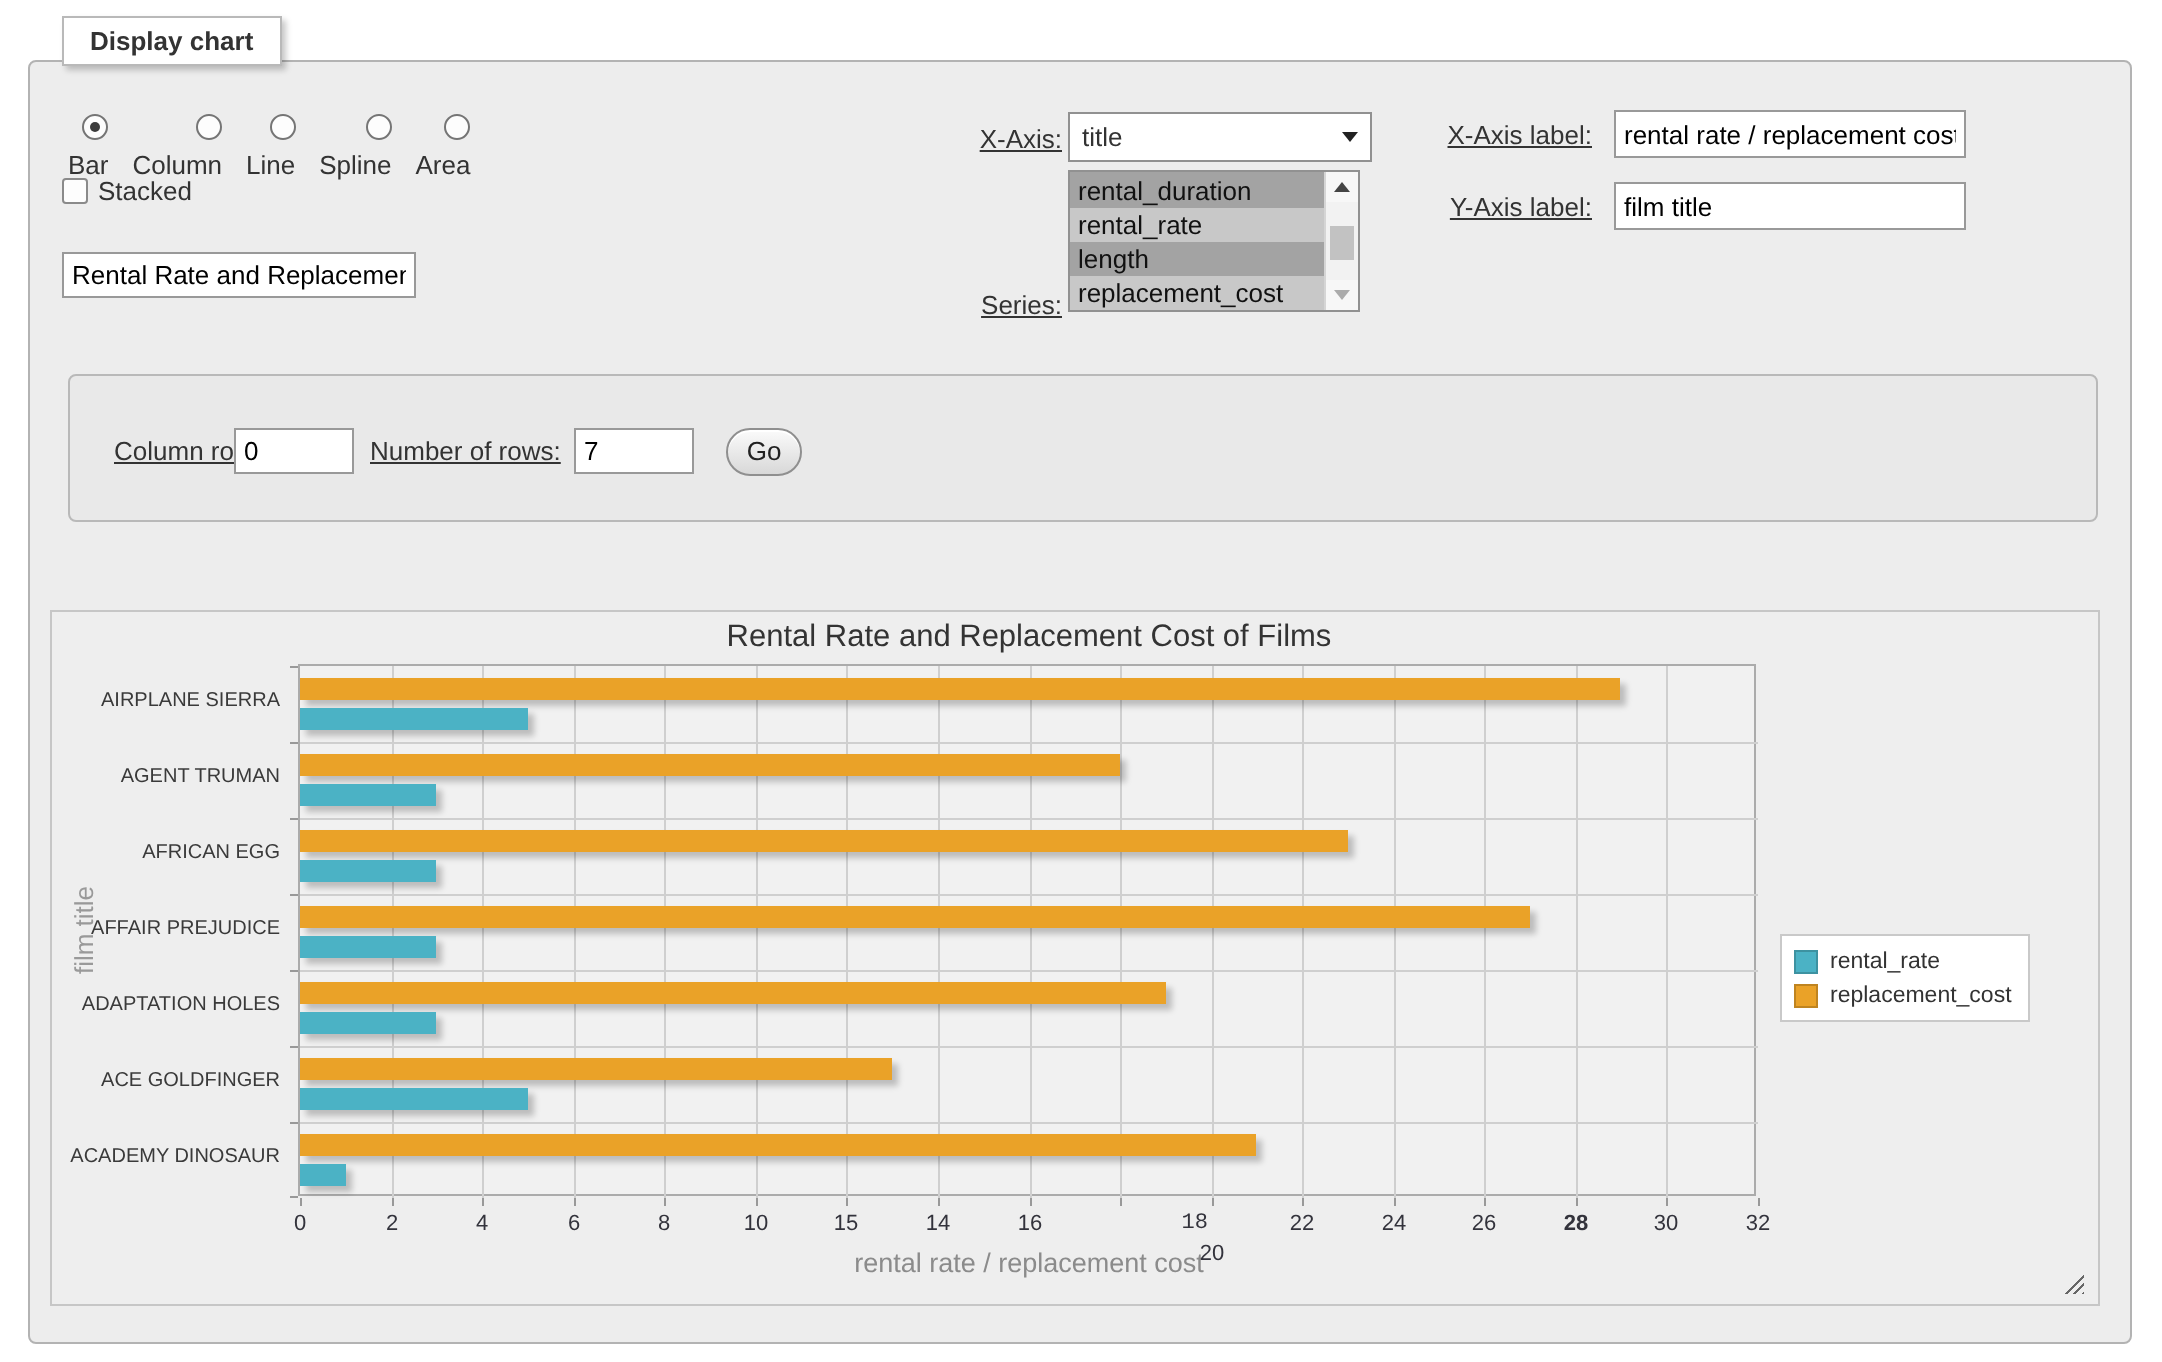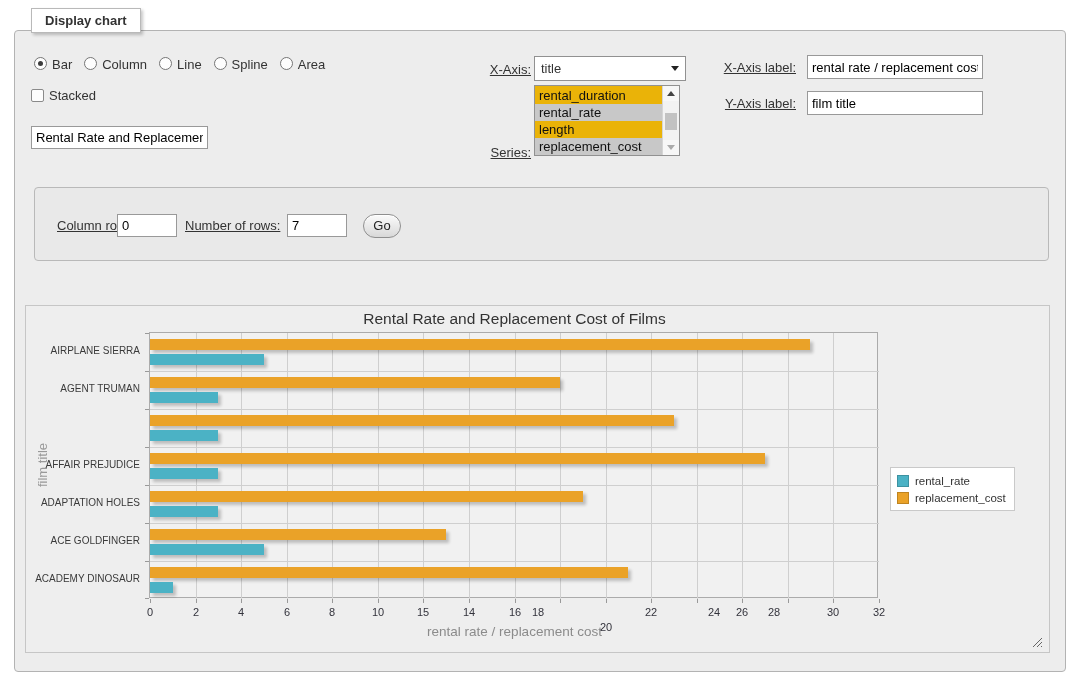--- a/index.html
+++ b/index.html
@@ -12,37 +12,37 @@
               background:#ededed; border:1px solid #b3b3b3; border-radius:4px; }
   .legend-box { position:absolute; left:16px; top:-23px; background:#fff;
                 border:1px solid #b9b9b9; padding:4px 13px; font-size:13px; font-weight:bold;
                 color:#333; box-shadow:2px 2px 3px rgba(0,0,0,0.22); z-index:5; }
 
   
   .flabel { position:absolute; font-size:13px; color:#333; text-align:right;text-decoration:underline; }
   .tinput { position:absolute; border:1px solid #999; background:#fff; font-size:13px;
             color:#000; padding:0 4px; font-family:"Liberation Sans", sans-serif; }
   .radio-row { position:absolute; left:19px; top:26px; display:flex; gap:12px; align-items:center; }
-  .ct-item { display:flex; align-items:flex-start; gap:5px; font-size:13px; cursor:default; }
+  .ct-item { display:flex; align-items:flex-end; gap:5px; font-size:13px; cursor:default;flex-direction:column; }
   .radio { width:13px; height:13px; border:1px solid #757575; border-radius:50%;
            background:#fdfdfd; position:relative; display:inline-block; }
   .radio.checked:after { content:""; position:absolute; left:3px; top:3px; width:5px; height:5px;
            border-radius:50%; background:#3b3b3b; }
   .checkbox { width:13px; height:13px; border:1px solid #8a8a8a; border-radius:2px;
            background:#fdfdfd; display:inline-block; }
   .stacked-row { position:absolute; left:16px; top:57px; display:flex; align-items:center;
            gap:5px; font-size:13px; }
   .select-box { position:absolute; left:519px; top:25px; width:152px; height:25px;
            border:1px solid #919191; background:#fff; font-size:13px;
            display:flex; align-items:center; padding:0 6px; }
   .select-box .val { flex:1; }
   .tri-down { width:0; height:0; border-left:4px solid transparent; border-right:4px solid transparent;
            border-top:5px solid #222; }
   .listbox { position:absolute; left:519px; top:54px; width:146px; height:71px;
-           border:1px solid #919191; background:#eab308; overflow:hidden; }
+           border:1px solid #919191; background:#a3a3a3; overflow:hidden; }
   .ls-options { position:absolute; left:0; top:1px; right:17px; }
   .ls-option { height:17px; line-height:17px; font-size:13px; padding-left:4px; color:#111;
            white-space:nowrap; overflow:hidden; }
   .ls-option.selected { background:#c8c8c8; }
   .sbar { position:absolute; right:0; top:0; bottom:0; width:17px; background:#f2f2f2;
            border-left:1px solid #d5d5d5; }
   .sb-up, .sb-down { position:absolute; left:0; width:16px; height:15px; background:#f7f7f7;
            display:flex; align-items:center; justify-content:center; }
   .sb-up { top:0; } .sb-down { bottom:0; }
   .sb-up .t { width:0;height:0;border-left:4px solid transparent;border-right:4px solid transparent;
@@ -233,29 +233,30 @@
       <div class="grip"></div>
     <div style="position: absolute; left: 104px; top: 300px; width: 40px; text-align: center; font-size: 11px; color: rgb(51, 51, 60);">0</div>
         <div style="position: absolute; left: 150px; top: 300px; width: 40px; text-align: center; font-size: 11px; color: rgb(51, 51, 60);">2</div>
         <div style="position: absolute; left: 195px; top: 300px; width: 40px; text-align: center; font-size: 11px; color: rgb(51, 51, 60);">4</div>
         <div style="position: absolute; left: 241px; top: 300px; width: 40px; text-align: center; font-size: 11px; color: rgb(51, 51, 60);">6</div>
         <div style="position: absolute; left: 286px; top: 300px; width: 40px; text-align: center; font-size: 11px; color: rgb(51, 51, 60);">8</div>
         <div style="position: absolute; left: 332px; top: 300px; width: 40px; text-align: center; font-size: 11px; color: rgb(51, 51, 60);">10</div>
         <div style="position: absolute; left: 377px; top: 300px; width: 40px; text-align: center; font-size: 11px; color: rgb(51, 51, 60);">15</div>
         <div style="position: absolute; left: 423px; top: 300px; width: 40px; text-align: center; font-size: 11px; color: rgb(51, 51, 60);">14</div>
         <div style="position: absolute; left: 469px; top: 300px; width: 40px; text-align: center; font-size: 11px; color: rgb(51, 51, 60);">16</div>
-        <div style="position: absolute; left: 492px; top: 300px; width: 40px; text-align: center; font-size: 11px; color: rgb(51, 51, 60);">18</div>
+        <div style="position: absolute; left: 538px; top: 300px; width: 40px; text-align: right; font-size: 11px; color: rgb(51, 51, 60); font-family: Liberation Mono, monospace;">18</div>
         <div style="position: absolute; left: 560px; top: 300px; width: 40px; text-align: center; font-size: 11px; color: rgb(51, 51, 60); margin-top: 15px;">20</div>
         <div style="position: absolute; left: 605px; top: 300px; width: 40px; text-align: center; font-size: 11px; color: rgb(51, 51, 60);">22</div>
-        <div style="position: absolute; left: 668px; top: 300px; width: 40px; text-align: center; font-size: 11px; color: rgb(51, 51, 60);">24</div>
+        <div style="position: absolute; left: 651px; top: 300px; width: 40px; text-align: center; font-size: 11px; color: rgb(51, 51, 60);">24</div>
         <div style="position: absolute; left: 696px; top: 300px; width: 40px; text-align: center; font-size: 11px; color: rgb(51, 51, 60);">26</div>
-        <div style="position: absolute; left: 742px; top: 300px; width: 40px; text-align: left; font-size: 11px; color: rgb(51, 51, 60);">28</div>
+        <div style="position: absolute; left: 742px; top: 300px; width: 40px; text-align: center; font-size: 11px; color: rgb(51, 51, 60); font-weight: bold;">28</div>
         <div style="position: absolute; left: 787px; top: 300px; width: 40px; text-align: center; font-size: 11px; color: rgb(51, 51, 60);">30</div>
         <div style="position: absolute; left: 833px; top: 300px; width: 40px; text-align: center; font-size: 11px; color: rgb(51, 51, 60);">32</div>
         <div style="position: absolute; left: 8px; top: 64px; width: 106px; height: 38px; line-height: 38px; text-align: right; font-size: 10px; color: rgb(58, 58, 58); white-space: nowrap;">AGENT TRUMAN</div>
         <div style="position: absolute; left: 8px; top: 26px; width: 106px; height: 38px; line-height: 38px; text-align: right; font-size: 10px; color: rgb(58, 58, 58); white-space: nowrap;">AIRPLANE SIERRA</div>
+        <div style="position: absolute; left: 8px; top: 102px; width: 106px; height: 38px; line-height: 38px; text-align: right; font-size: 10px; color: rgb(58, 58, 58); white-space: nowrap;">AFRICAN EGG</div>
         <div style="position: absolute; left: 8px; top: 140px; width: 106px; height: 38px; line-height: 38px; text-align: right; font-size: 10px; color: rgb(58, 58, 58); white-space: nowrap;">AFFAIR PREJUDICE</div>
         <div style="position: absolute; left: 8px; top: 178px; width: 106px; height: 38px; line-height: 38px; text-align: right; font-size: 10px; color: rgb(58, 58, 58); white-space: nowrap;">ADAPTATION HOLES</div>
         <div style="position: absolute; left: 8px; top: 216px; width: 106px; height: 38px; line-height: 38px; text-align: right; font-size: 10px; color: rgb(58, 58, 58); white-space: nowrap;">ACE GOLDFINGER</div>
         <div style="position: absolute; left: 8px; top: 254px; width: 106px; height: 38px; line-height: 38px; text-align: right; font-size: 10px; color: rgb(58, 58, 58); white-space: nowrap;">ACADEMY DINOSAUR</div>
       </div>
   </div>
 </div>
 
 </body></html>

